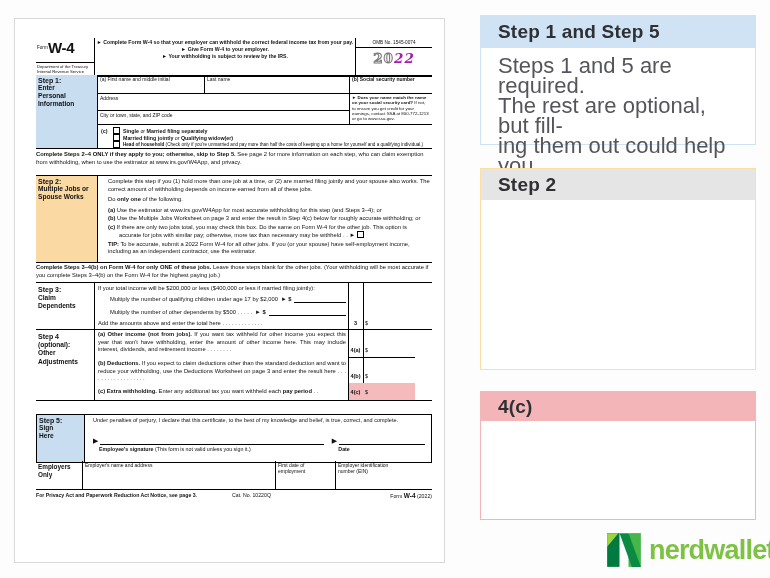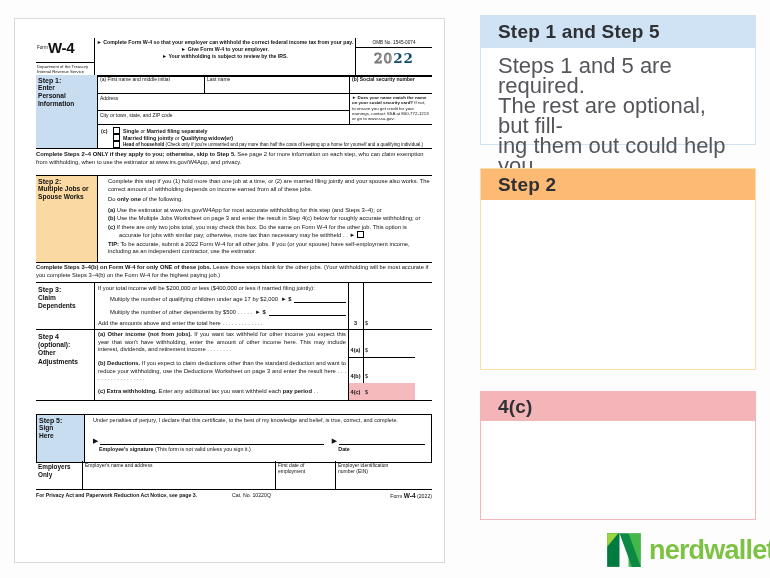--- a/index.html
+++ b/index.html
@@ -14,22 +14,22 @@
   .hdr-w4{width:58px;border-right:1px solid #000;position:relative;}
   .form-word{position:absolute;left:1px;top:7px;font-size:4.6px;}
   .w4{position:absolute;left:12px;top:1px;font-size:15px;font-weight:800;letter-spacing:-0.3px;}
   .dept{position:absolute;left:0;bottom:0;width:100%;font-size:4.2px;line-height:1.2;border-top:1px solid #000;padding:1px 0 1px 1px;white-space:pre-line;}
   .hdr-title{flex:1;text-align:center;padding-top:1px;}
   .htitle{font-size:9.6px;font-weight:800;}
   .hbullet{font-size:5.2px;font-weight:bold;line-height:1.35;}
   .hdr-omb{width:76px;border-left:1px solid #000;text-align:center;}
   .omb{font-size:4.7px;padding:2px 0;border-bottom:1px solid #000;}
   .year{font-size:13.5px;letter-spacing:1px;padding-top:2px;font-family:"DejaVu Serif",serif;}
-  .y20{color:#f4f4f4;-webkit-text-stroke:1px #777;font-weight:normal;}
-  .y22{font-weight:800;color:#0c4a6e;}
+  .y20{color:#f4f4f4;-webkit-text-stroke:1px #777;font-weight:bold;}
+  .y22{font-weight:800;color:#a21caf;font-style:italic;}
   
   .lab-blue{background:#c9ddf1;}
   .lab-orange{background:#fbd9a2;}
   .stitle{font-size:7px;font-weight:800;}
   .ssub{font-size:6.6px;font-weight:800;white-space:pre-line;line-height:1.25;}
   .small{font-size:5.8px;line-height:1.3;}
   
   .step1{top:56px;height:73px;display:flex;border-bottom:1.5px solid #000;}
   .s1lab{width:58px;border-right:1px solid #000;padding:2px 1px 0 2px;}
   .s1body{flex:1;display:flex;flex-direction:column;}
@@ -280,21 +280,21 @@
     </div>
     <div class="cbody">
       <p>Steps 1 and 5 are required.
 The rest are optional, but fill-
 ing them out could help you
 avoid a surprise tax bill later.</p>
     </div>
   </div>
 
   <div class="callout" style="top:168px;height:200px;border-color:#fcdfa4">
-    <div class="chead" style="background:#fdba74;height:31px">
+    <div class="chead" style="background:#e5e5e5;height:31px">
       <span>Step 2</span>
     </div>
   </div>
 
   <div class="callout" style="top:391px;height:127px;border-color:#f4b5b8">
     <div class="chead" style="background:#f4b5b8;height:29px">
       <span>4(c)</span>
     </div>
   </div>
 

